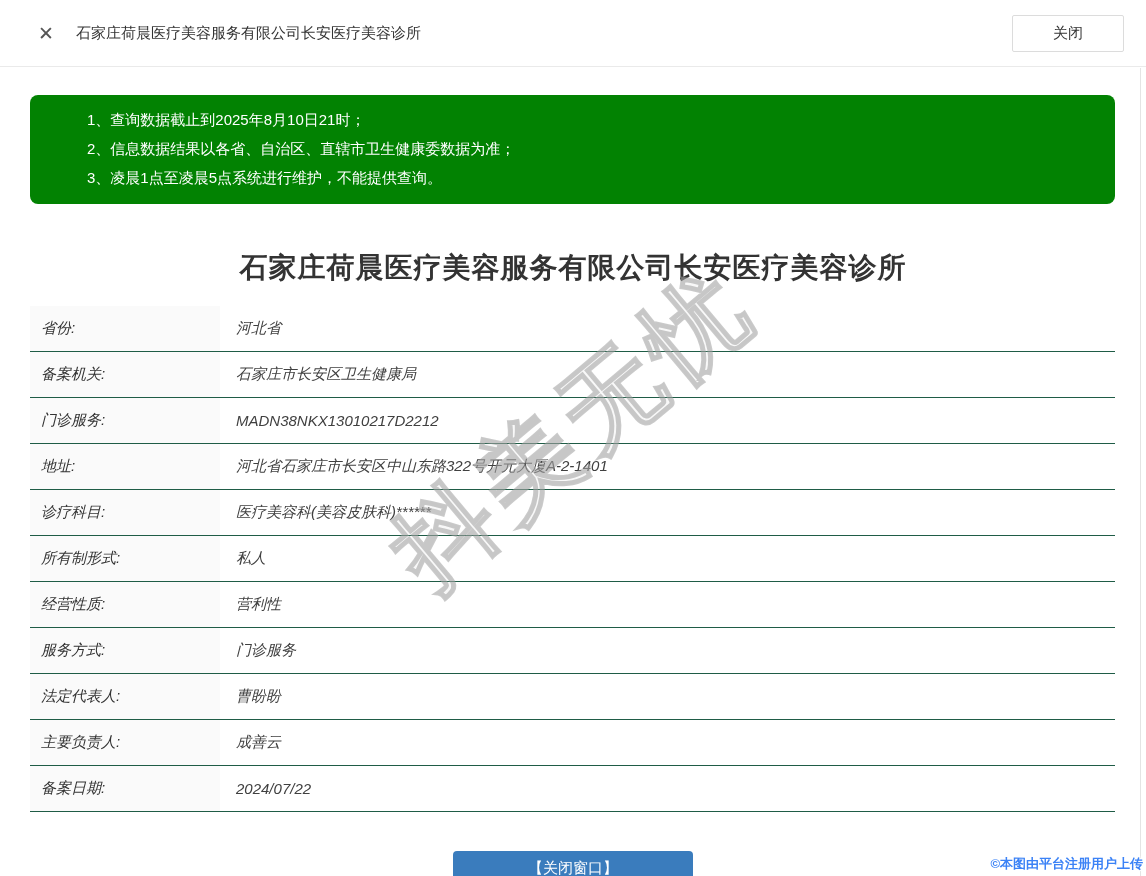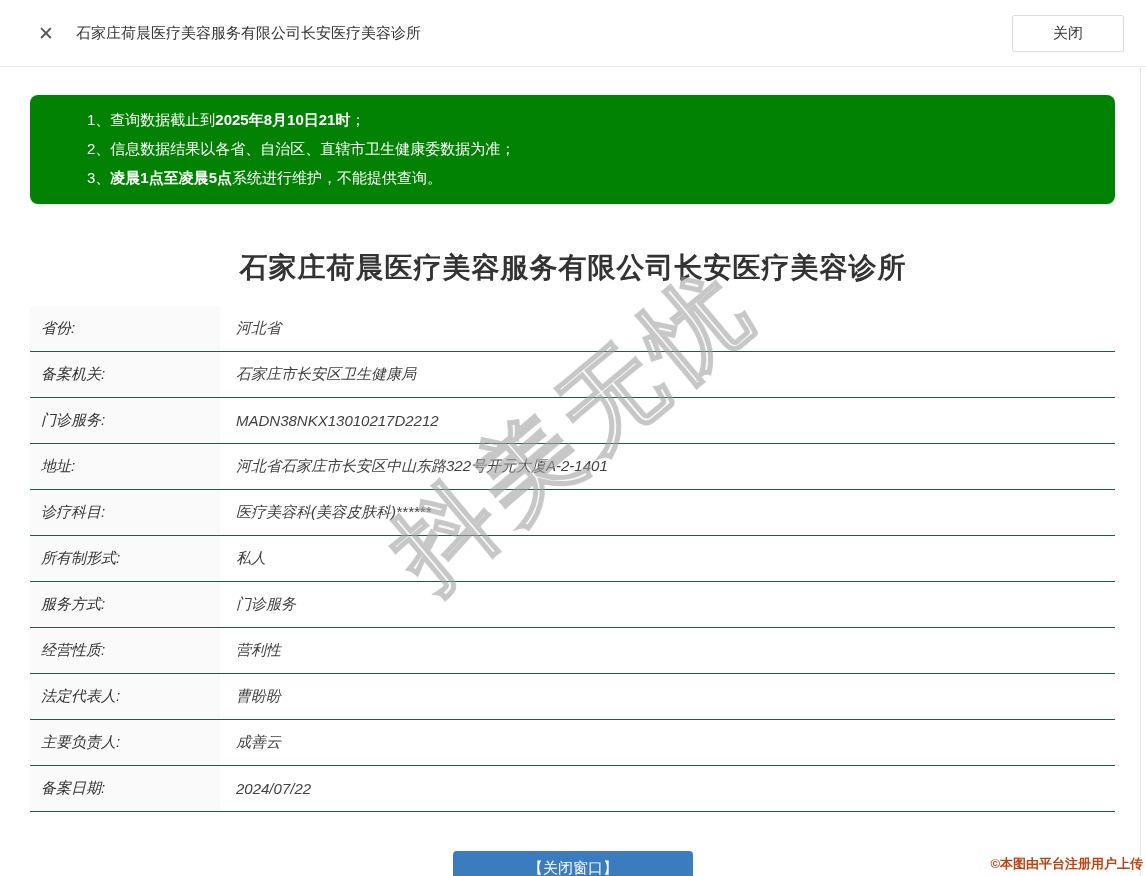--- a/index.html
+++ b/index.html
@@ -55,21 +55,21 @@
   .notice {
     margin: 28px 31px 0 30px;
     background: #028202;
     border-radius: 8px;
     padding: 10px 20px 12px 57px;
     color: #ffffff;
     font-size: 15px;
     line-height: 29px;
   }
   .notice .line { white-space: nowrap; }
-  .notice .b { font-weight: bold; }
+  .notice .b { font-weight: normal; }
   
   .main-title {
     margin-top: 45px;
     text-align: center;
     font-size: 28px;
     font-weight: bold;
     color: #333;
     letter-spacing: 1px;
   }
   
@@ -139,21 +139,21 @@
     -webkit-text-stroke: 2px rgba(158,158,158,0.55);
     white-space: nowrap;
   }
   
   .attribution {
     position: absolute;
     right: 3px;
     bottom: 3px;
     font-size: 13px;
     font-weight: bold;
-    color: #c2410c;
+    color: #3b82f6;
     text-shadow: -1px -1px 0 #fff, 1px -1px 0 #fff, -1px 1px 0 #fff, 1px 1px 0 #fff;
     z-index: 6;
   }
 </style>
 </head>
 <body>
 
 <div class="topbar">
   <span class="x-icon">✕</span>
   <span class="bar-title">石家庄荷晨医疗美容服务有限公司长安医疗美容诊所</span>
@@ -189,28 +189,28 @@
   </div>
   <div class="row">
     <div class="cell-label">诊疗科目:</div>
     <div class="cell-value">医疗美容科(美容皮肤科)******</div>
   </div>
   <div class="row">
     <div class="cell-label">所有制形式:</div>
     <div class="cell-value">私人</div>
   </div>
   <div class="row">
+    <div class="cell-label">经营性质:</div>
+    <div class="cell-value">营利性</div>
+  </div>
+  <div class="row">
     <div class="cell-label">服务方式:</div>
     <div class="cell-value">门诊服务</div>
   </div>
   <div class="row">
-    <div class="cell-label">经营性质:</div>
-    <div class="cell-value">营利性</div>
-  </div>
-  <div class="row">
     <div class="cell-label">法定代表人:</div>
     <div class="cell-value">曹盼盼</div>
   </div>
   <div class="row">
     <div class="cell-label">主要负责人:</div>
     <div class="cell-value">成善云</div>
   </div>
   <div class="row">
     <div class="cell-label">备案日期:</div>
     <div class="cell-value">2024/07/22</div>

